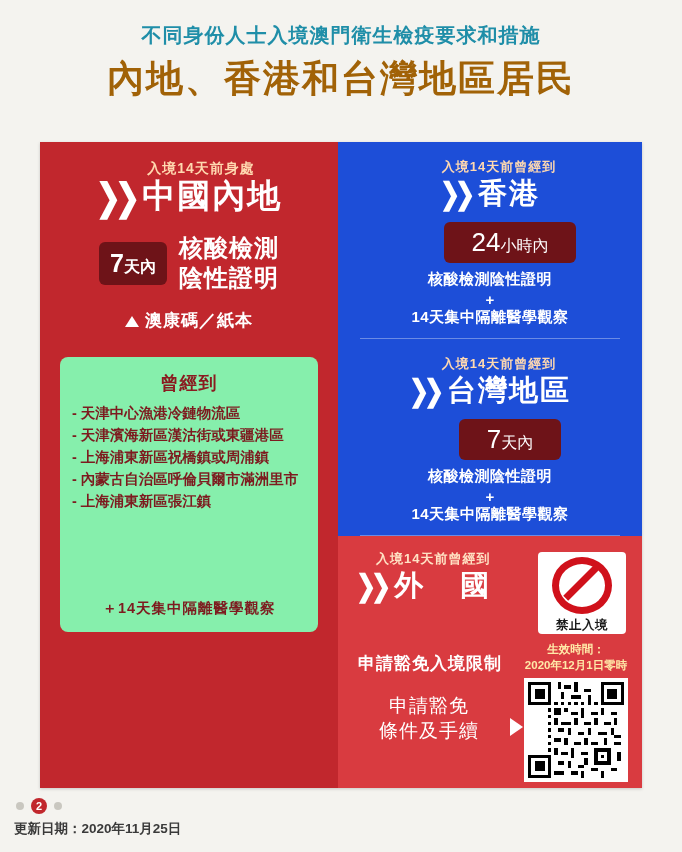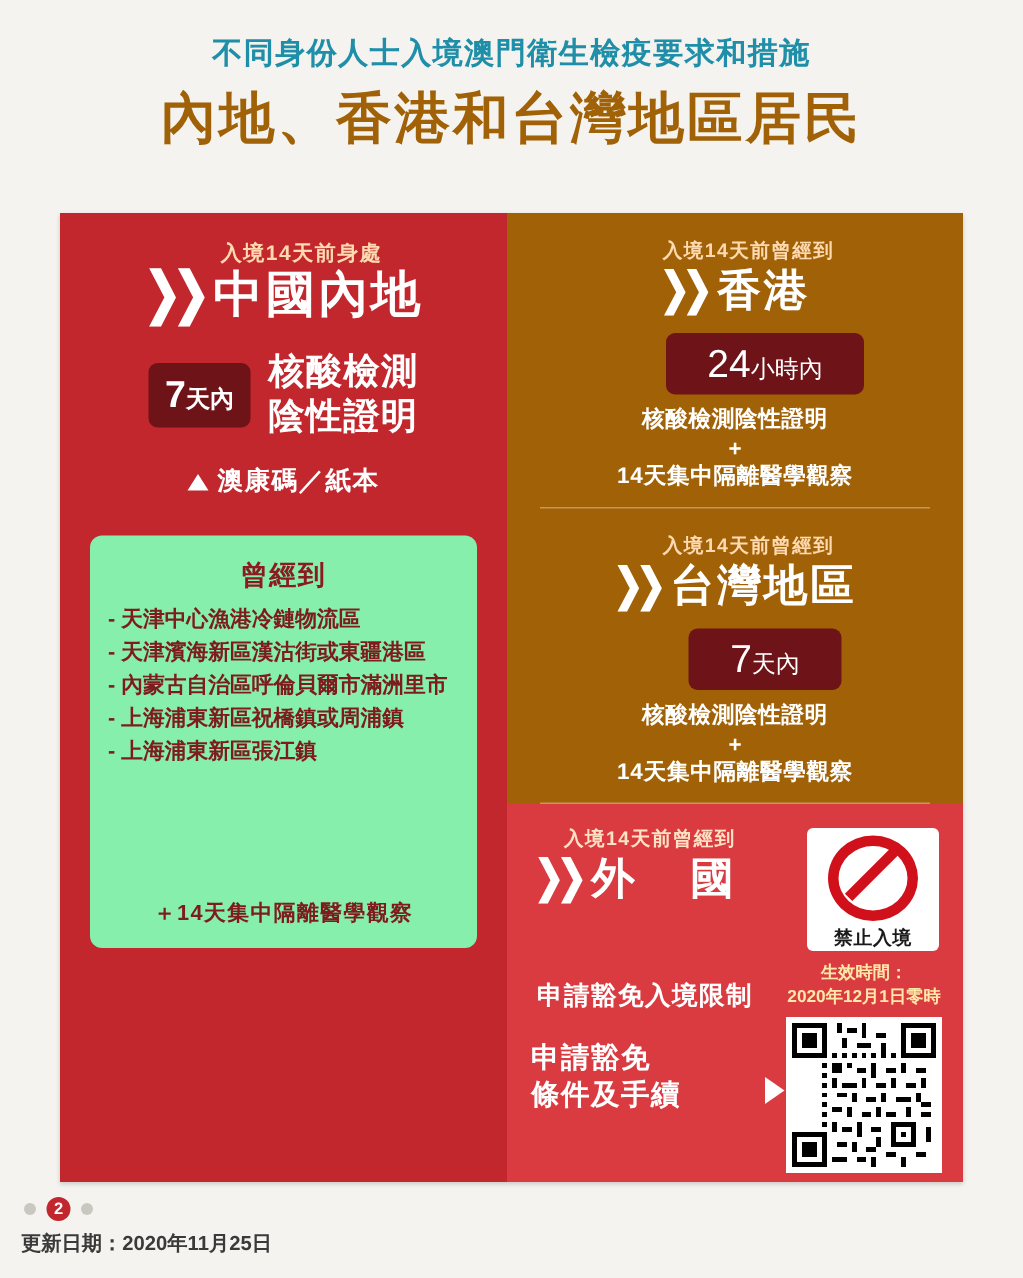--- a/index.html
+++ b/index.html
@@ -50,21 +50,21 @@
     display: flex;
     box-shadow: 0 1px 3px rgba(0,0,0,0.18);
   }
   .col-left {
     width: 298px;
     background: #c1272d;
     position: relative;
   }
   .col-right {
     width: 304px;
-    background: #a16207;
+    background: #1d4ed8;
     position: relative;
     display: flex;
     flex-direction: column;
   }
 
   
   .chev {
     display: inline-block;
     color: #ffffff;
     font-size: 30px;
@@ -361,22 +361,23 @@
     height: 96px;
     display: block;
   }
   .apply-cta {
     position: absolute;
     left: 16px;
     top: 158px;
     width: 150px;
     color: #ffffff;
     font-size: 19px;
-    font-weight: bold;
+    font-weight: normal;
     line-height: 1.3;
+    text-align: center;
     letter-spacing: 1px;
   }
   .cta-tri {
     position: absolute;
     left: 172px;
     top: 182px;
     width: 0; height: 0;
     border-top: 9px solid transparent;
     border-bottom: 9px solid transparent;
     border-left: 13px solid #ffffff;
@@ -501,22 +502,22 @@
 
       <div class="code-row">
         <span class="tri"></span><span>澳康碼／紙本</span>
       </div>
 
       <div class="been-box">
         <div class="been-title">曾經到</div>
         <div class="been-list">
           <div>- 天津中心漁港冷鏈物流區</div>
           <div>- 天津濱海新區漢沽街或東疆港區</div>
+          <div>- 上海浦東新區祝橋鎮或周浦鎮</div>
           <div>- 內蒙古自治區呼倫貝爾市滿洲里市</div>
-          <div>- 上海浦東新區祝橋鎮或周浦鎮</div>
           <div>- 上海浦東新區張江鎮</div>
         </div>
         <div class="been-foot">＋14天集中隔離醫學觀察</div>
       </div>
     </div>
 
     <div class="col-right">
 
       <div class="rsec div-bottom">
         <div class="rc-sub">入境14天前曾經到</div>

